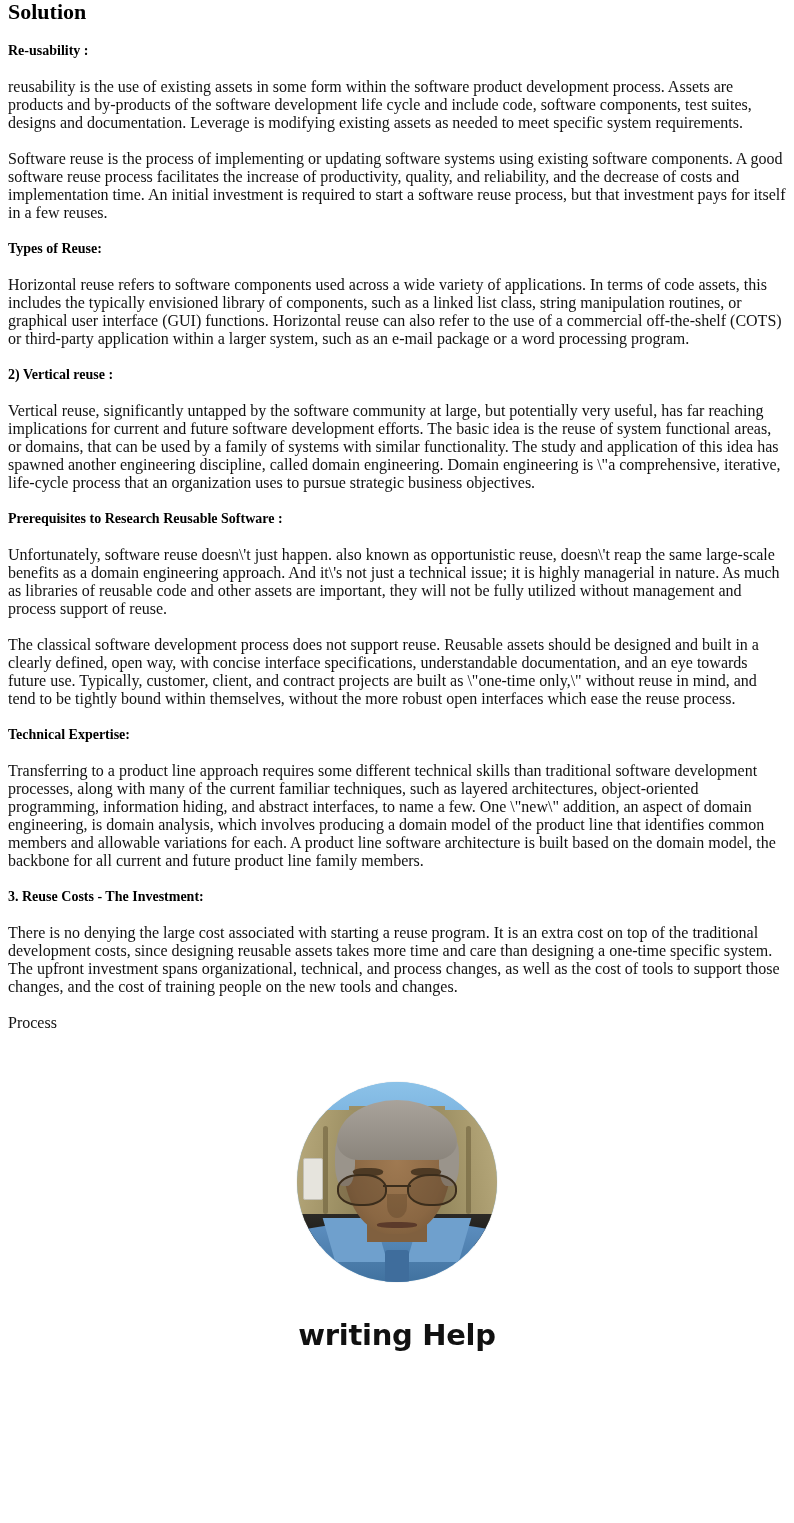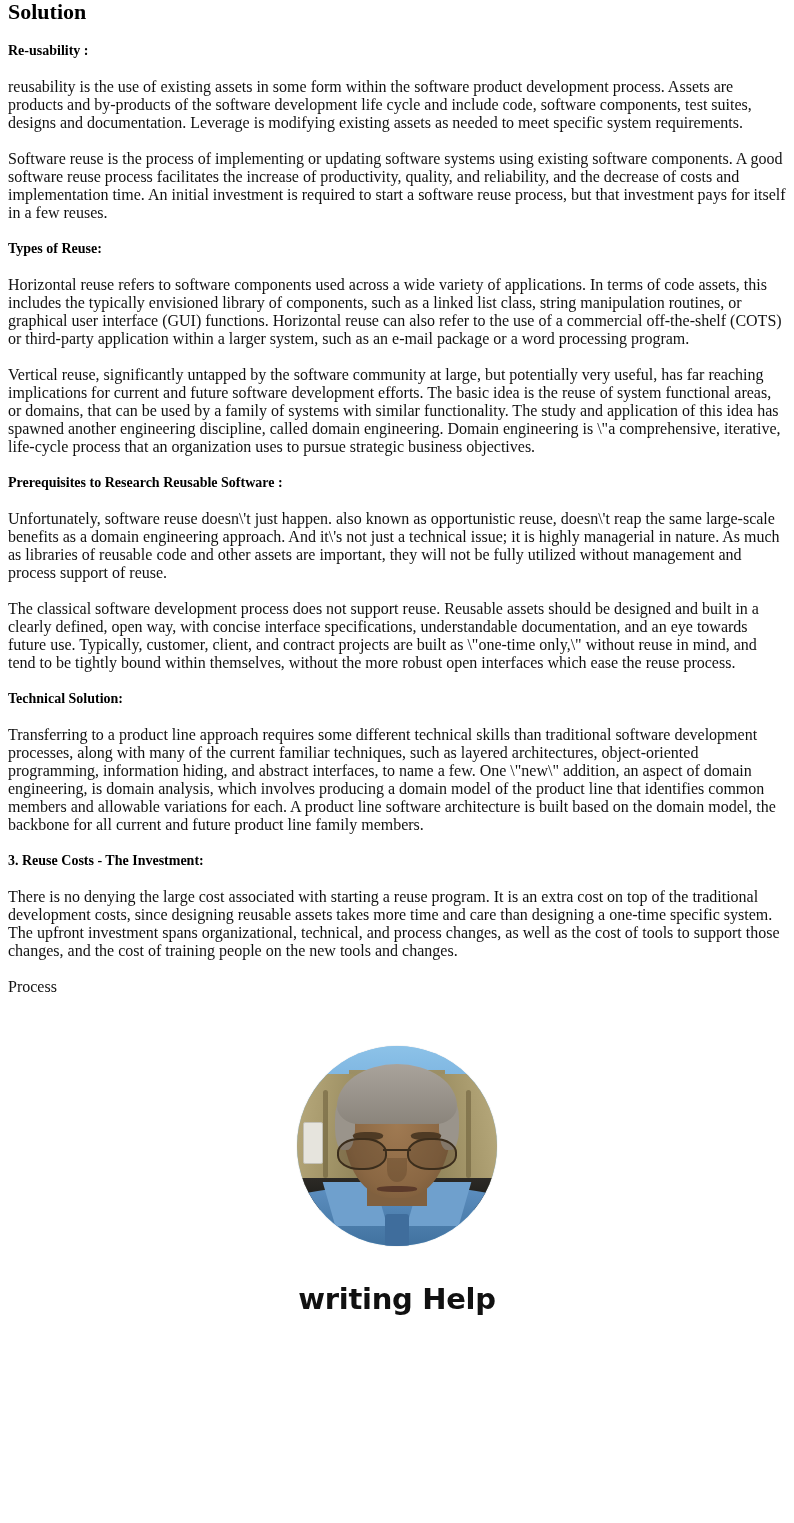--- a/index.html
+++ b/index.html
@@ -174,25 +174,26 @@
 
 
   <h2 class="section-title">Solution</h2>
 
   <div id="content-blocks">
       <h3 class="sub-heading">Re-usability :</h3>
       <p class="body-text">reusability is the use of existing assets in some form within the software product development process. Assets are products and by-products of the software development life cycle and include code, software components, test suites, designs and documentation. Leverage is modifying existing assets as needed to meet specific system requirements.</p>
       <p class="body-text">Software reuse is the process of implementing or updating software systems using existing software components. A good software reuse process facilitates the increase of productivity, quality, and reliability, and the decrease of costs and implementation time. An initial investment is required to start a software reuse process, but that investment pays for itself in a few reuses.</p>
       <h3 class="sub-heading">Types of Reuse:</h3>
       <p class="body-text">Horizontal reuse refers to software components used across a wide variety of applications. In terms of code assets, this includes the typically envisioned library of components, such as a linked list class, string manipulation routines, or graphical user interface (GUI) functions. Horizontal reuse can also refer to the use of a commercial off-the-shelf (COTS) or third-party application within a larger system, such as an e-mail package or a word processing program.</p>
+      <h3 class="sub-heading">2) Vertical reuse :</h3>
       <p class="body-text">Vertical reuse, significantly untapped by the software community at large, but potentially very useful, has far reaching implications for current and future software development efforts. The basic idea is the reuse of system functional areas, or domains, that can be used by a family of systems with similar functionality. The study and application of this idea has spawned another engineering discipline, called domain engineering. Domain engineering is \"a comprehensive, iterative, life-cycle process that an organization uses to pursue strategic business objectives.</p>
       <h3 class="sub-heading">Prerequisites to Research Reusable Software :</h3>
       <p class="body-text">Unfortunately, software reuse doesn\'t just happen. also known as opportunistic reuse, doesn\'t reap the same large-scale benefits as a domain engineering approach. And it\'s not just a technical issue; it is highly managerial in nature. As much as libraries of reusable code and other assets are important, they will not be fully utilized without management and process support of reuse.</p>
       <p class="body-text">The classical software development process does not support reuse. Reusable assets should be designed and built in a clearly defined, open way, with concise interface specifications, understandable documentation, and an eye towards future use. Typically, customer, client, and contract projects are built as \"one-time only,\" without reuse in mind, and tend to be tightly bound within themselves, without the more robust open interfaces which ease the reuse process.</p>
-      <h3 class="sub-heading">Technical Solution:</h3>
+      <h3 class="sub-heading">Technical Expertise:</h3>
       <p class="body-text">Transferring to a product line approach requires some different technical skills than traditional software development processes, along with many of the current familiar techniques, such as layered architectures, object-oriented programming, information hiding, and abstract interfaces, to name a few. One \"new\" addition, an aspect of domain engineering, is domain analysis, which involves producing a domain model of the product line that identifies common members and allowable variations for each. A product line software architecture is built based on the domain model, the backbone for all current and future product line family members.</p>
       <h3 class="sub-heading">3. Reuse Costs - The Investment:</h3>
       <p class="body-text">There is no denying the large cost associated with starting a reuse program. It is an extra cost on top of the traditional development costs, since designing reusable assets takes more time and care than designing a one-time specific system. The upfront investment spans organizational, technical, and process changes, as well as the cost of tools to support those changes, and the cost of training people on the new tools and changes.</p>
       <p class="body-text">Process</p>
     </div>
 
   <div class="avatar-wrap">
     <div class="avatar">
       <div class="ph-sky"></div>
       <div class="ph-wall-mid"></div>

